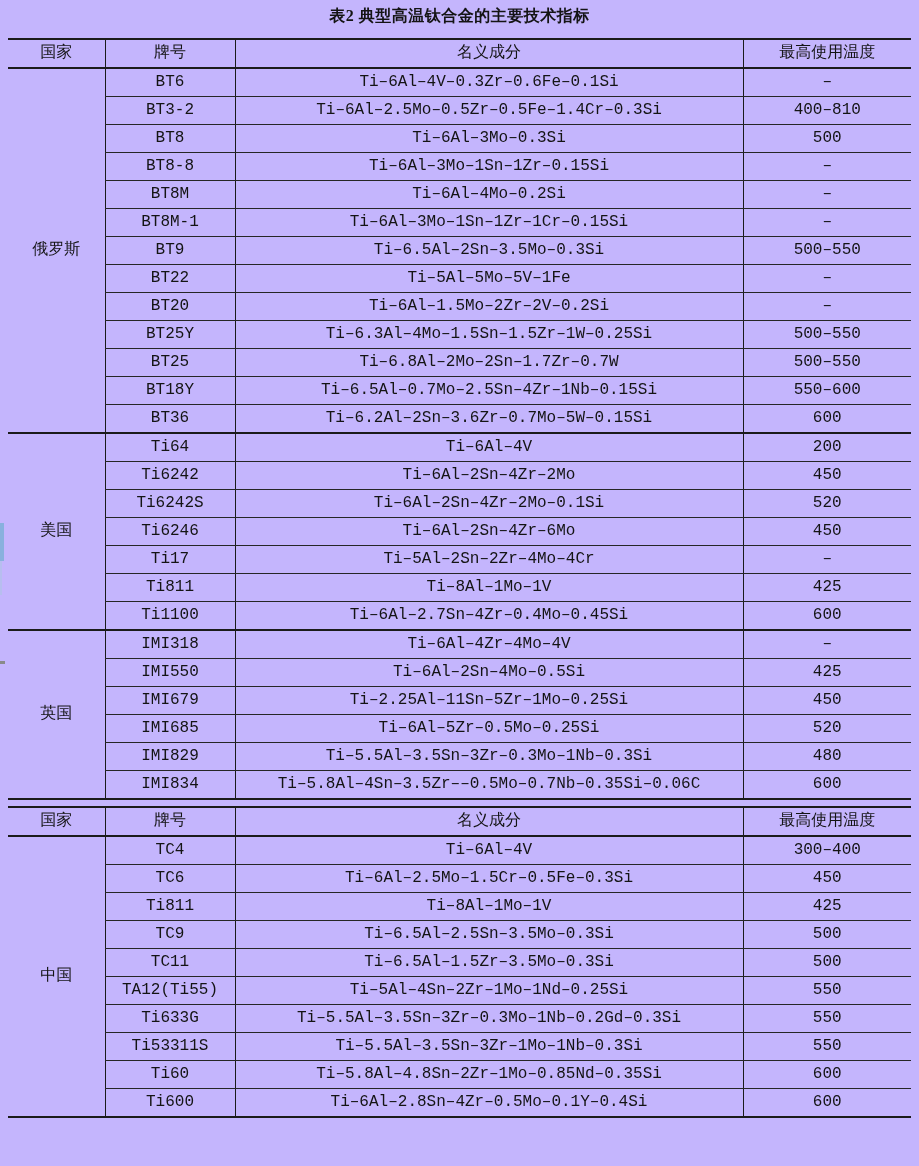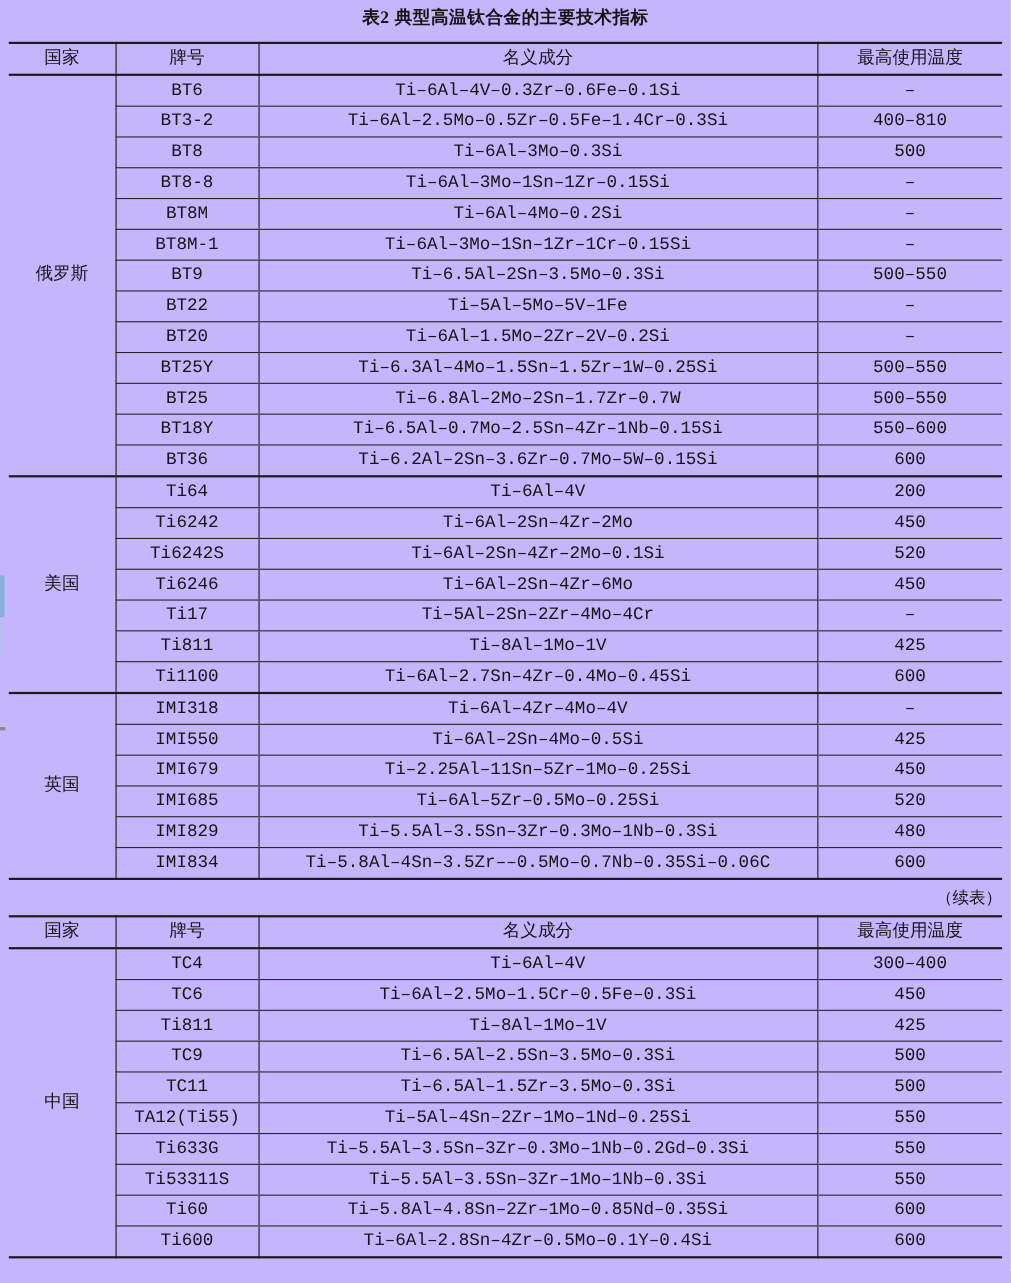--- a/index.html
+++ b/index.html
@@ -220,21 +220,20 @@
           <td class="c-temp vline">480</td>
         </tr>
         <tr>
           <td class="c-grade vline">IMI834</td>
           <td class="c-comp vline">Ti–5.8Al–4Sn–3.5Zr––0.5Mo–0.7Nb–0.35Si–0.06C</td>
           <td class="c-temp vline">600</td>
         </tr>
       </tbody>
     </table>
 
-  <div class="continued">（续表）</div>
 
   <table class="alloys" style="margin-top:6px">
     <colgroup>
       <col style="width:97px">
       <col style="width:130px">
       <col style="width:508px">
       <col style="width:168px">
     </colgroup>
     <thead>
       <tr>

